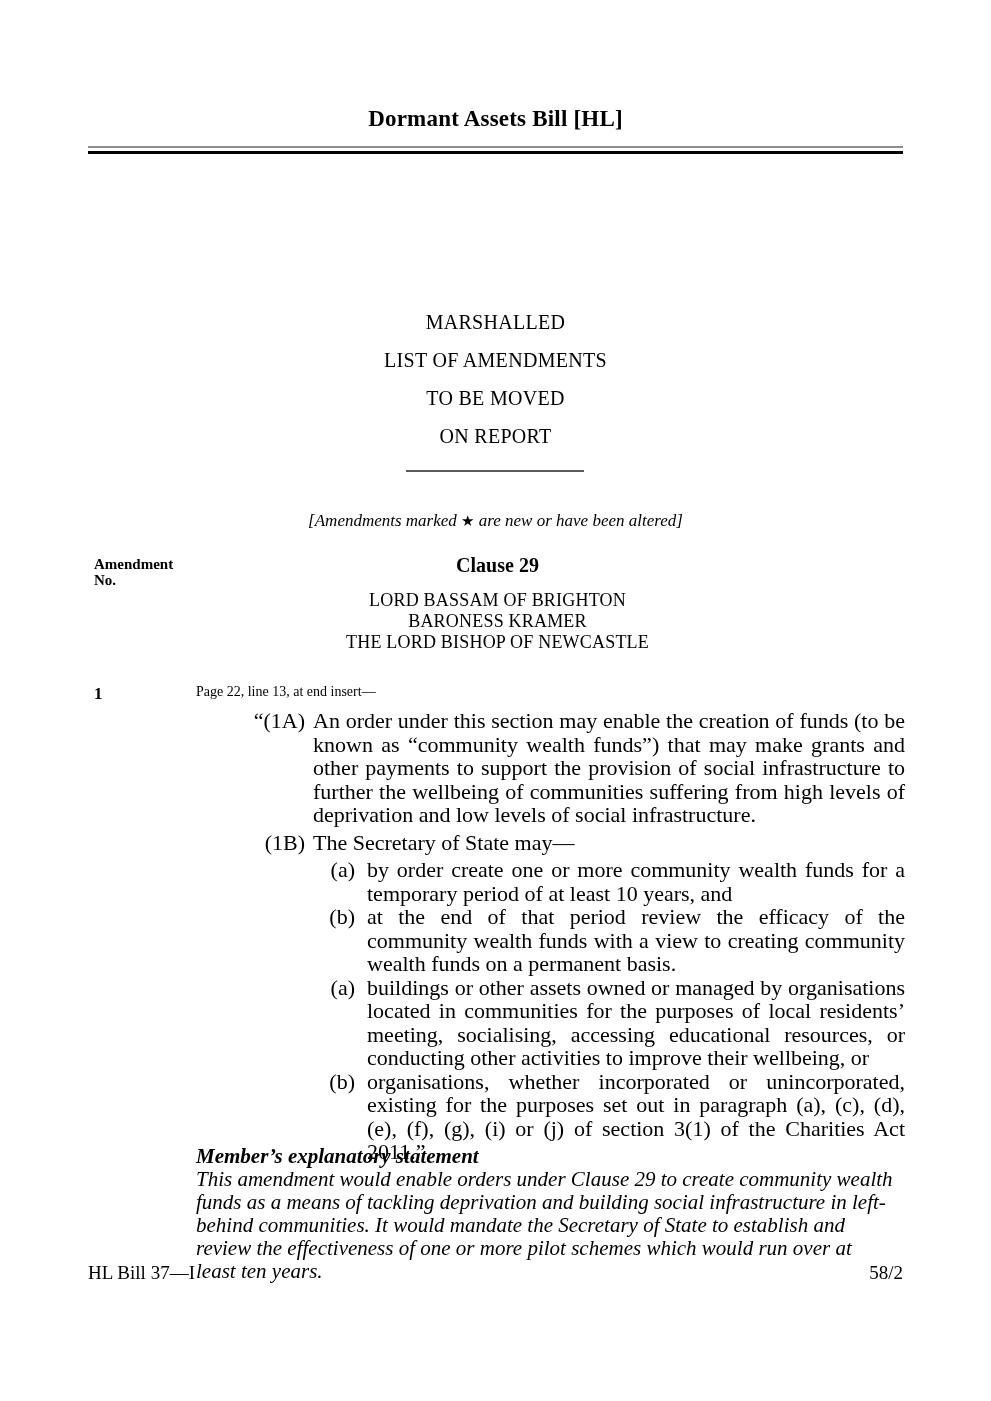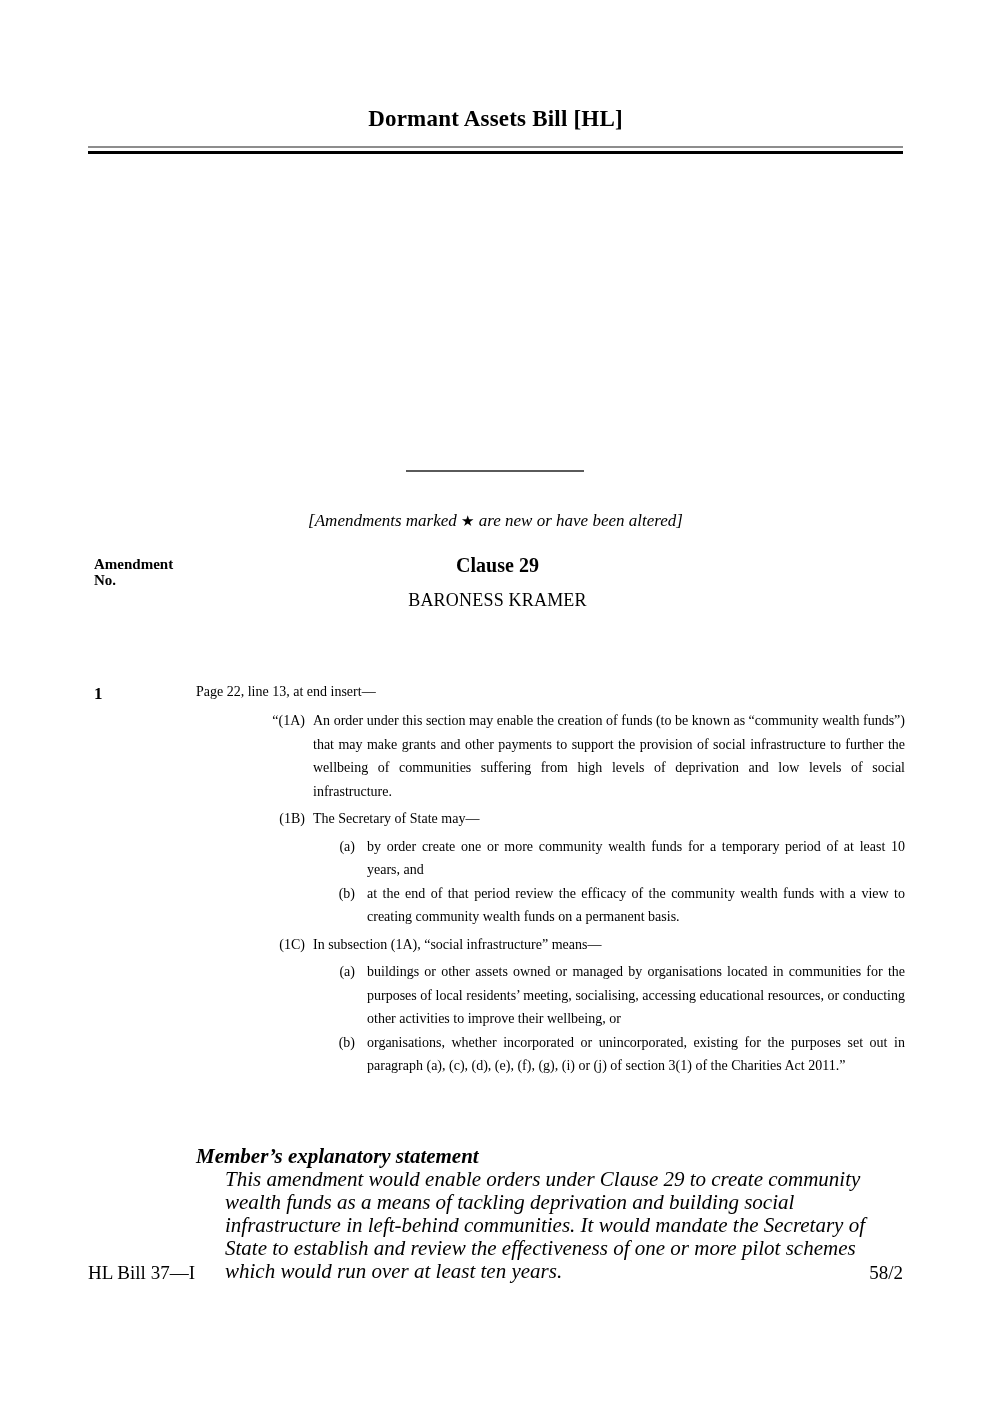--- a/index.html
+++ b/index.html
@@ -134,21 +134,21 @@
     left: 196px;
     top: 684px;
     font-size: 14px;
   }
 
   .body-block {
     position: absolute;
     left: 196px;
     top: 709px;
     width: 709px;
-    font-size: 14px;
+    font-size: 22px;
   }
 
   
   .lvl1 {
     position: relative;
     padding-left: 117px;
     margin-bottom: 4px;
     text-align: justify;
     line-height: 23.5px;
   }
@@ -189,21 +189,20 @@
     width: 700px;
     font-size: 21px;
     font-style: italic;
     line-height: 23px;
   }
   .explan-title {
     font-weight: bold;
     font-style: italic;
   }
   .explan-body {
-    margin-left: 29px;
   }
 
   
   .footer-left {
     position: absolute;
     left: 88px;
     top: 1262px;
     font-size: 19px;
   }
   .footer-right {
@@ -219,36 +218,44 @@
 <div class="page">
 
   <div class="doc-title">Dormant Assets Bill [HL]</div>
 
   <div class="rule-block">
     <div class="rule-thin"></div>
     <div class="rule-gap"></div>
     <div class="rule-thick"></div>
   </div>
 
+  <div class="heading-block">
+    <div class="heading-line">MARSHALLED</div>
+    <div class="heading-line">LIST OF AMENDMENTS</div>
+    <div class="heading-line">TO BE MOVED</div>
+    <div class="heading-line">ON REPORT</div>
+  </div>
 
   <div class="short-rule"></div>
 
   <div class="star-note">
     <span>[</span><span>Amendments marked </span><span class="star">★</span><span> are new or have been altered</span><span>]</span>
   </div>
 
   <div class="margin-label">
     <div>Amendment</div>
     <div>No.</div>
   </div>
 
   <div class="clause-heading">Clause 29</div>
 
   <div class="sponsors">
+    <div>LORD BASSAM OF BRIGHTON</div>
     <div>BARONESS KRAMER</div>
+    <div>THE LORD BISHOP OF NEWCASTLE</div>
   </div>
 
   <div class="amend-no">1</div>
   <div class="amend-intro">Page 22, line 13, at end insert—</div>
 
   <div class="body-block">
 
     <div class="lvl1">
       <span class="marker">“(1A)</span>
       <span class="text">An order under this section may enable the creation of funds (to be known as “community wealth funds”) that may make grants and other payments to support the provision of social infrastructure to further the wellbeing of communities suffering from high levels of deprivation and low levels of social infrastructure.</span>
@@ -262,24 +269,20 @@
     <div class="lvl2">
       <span class="marker">(a)</span>
       <span class="text">by order create one or more community wealth funds for a temporary period of at least 10 years, and</span>
     </div>
 
     <div class="lvl2">
       <span class="marker">(b)</span>
       <span class="text">at the end of that period review the efficacy of the community wealth funds with a view to creating community wealth funds on a permanent basis.</span>
     </div>
 
-    <div class="lvl1" style="margin-top:4px">
-      <span class="marker">(1C)</span>
-      <span class="text nojust">In subsection (1A), “social infrastructure” means—</span>
-    </div>
 
     <div class="lvl2">
       <span class="marker">(a)</span>
       <span class="text">buildings or other assets owned or managed by organisations located in communities for the purposes of local residents’ meeting, socialising, accessing educational resources, or conducting other activities to improve their wellbeing, or</span>
     </div>
 
     <div class="lvl2">
       <span class="marker">(b)</span>
       <span class="text">organisations, whether incorporated or unincorporated, existing for the purposes set out in paragraph (a), (c), (d), (e), (f), (g), (i) or (j) of section 3(1) of the Charities Act 2011.”</span>
     </div>

